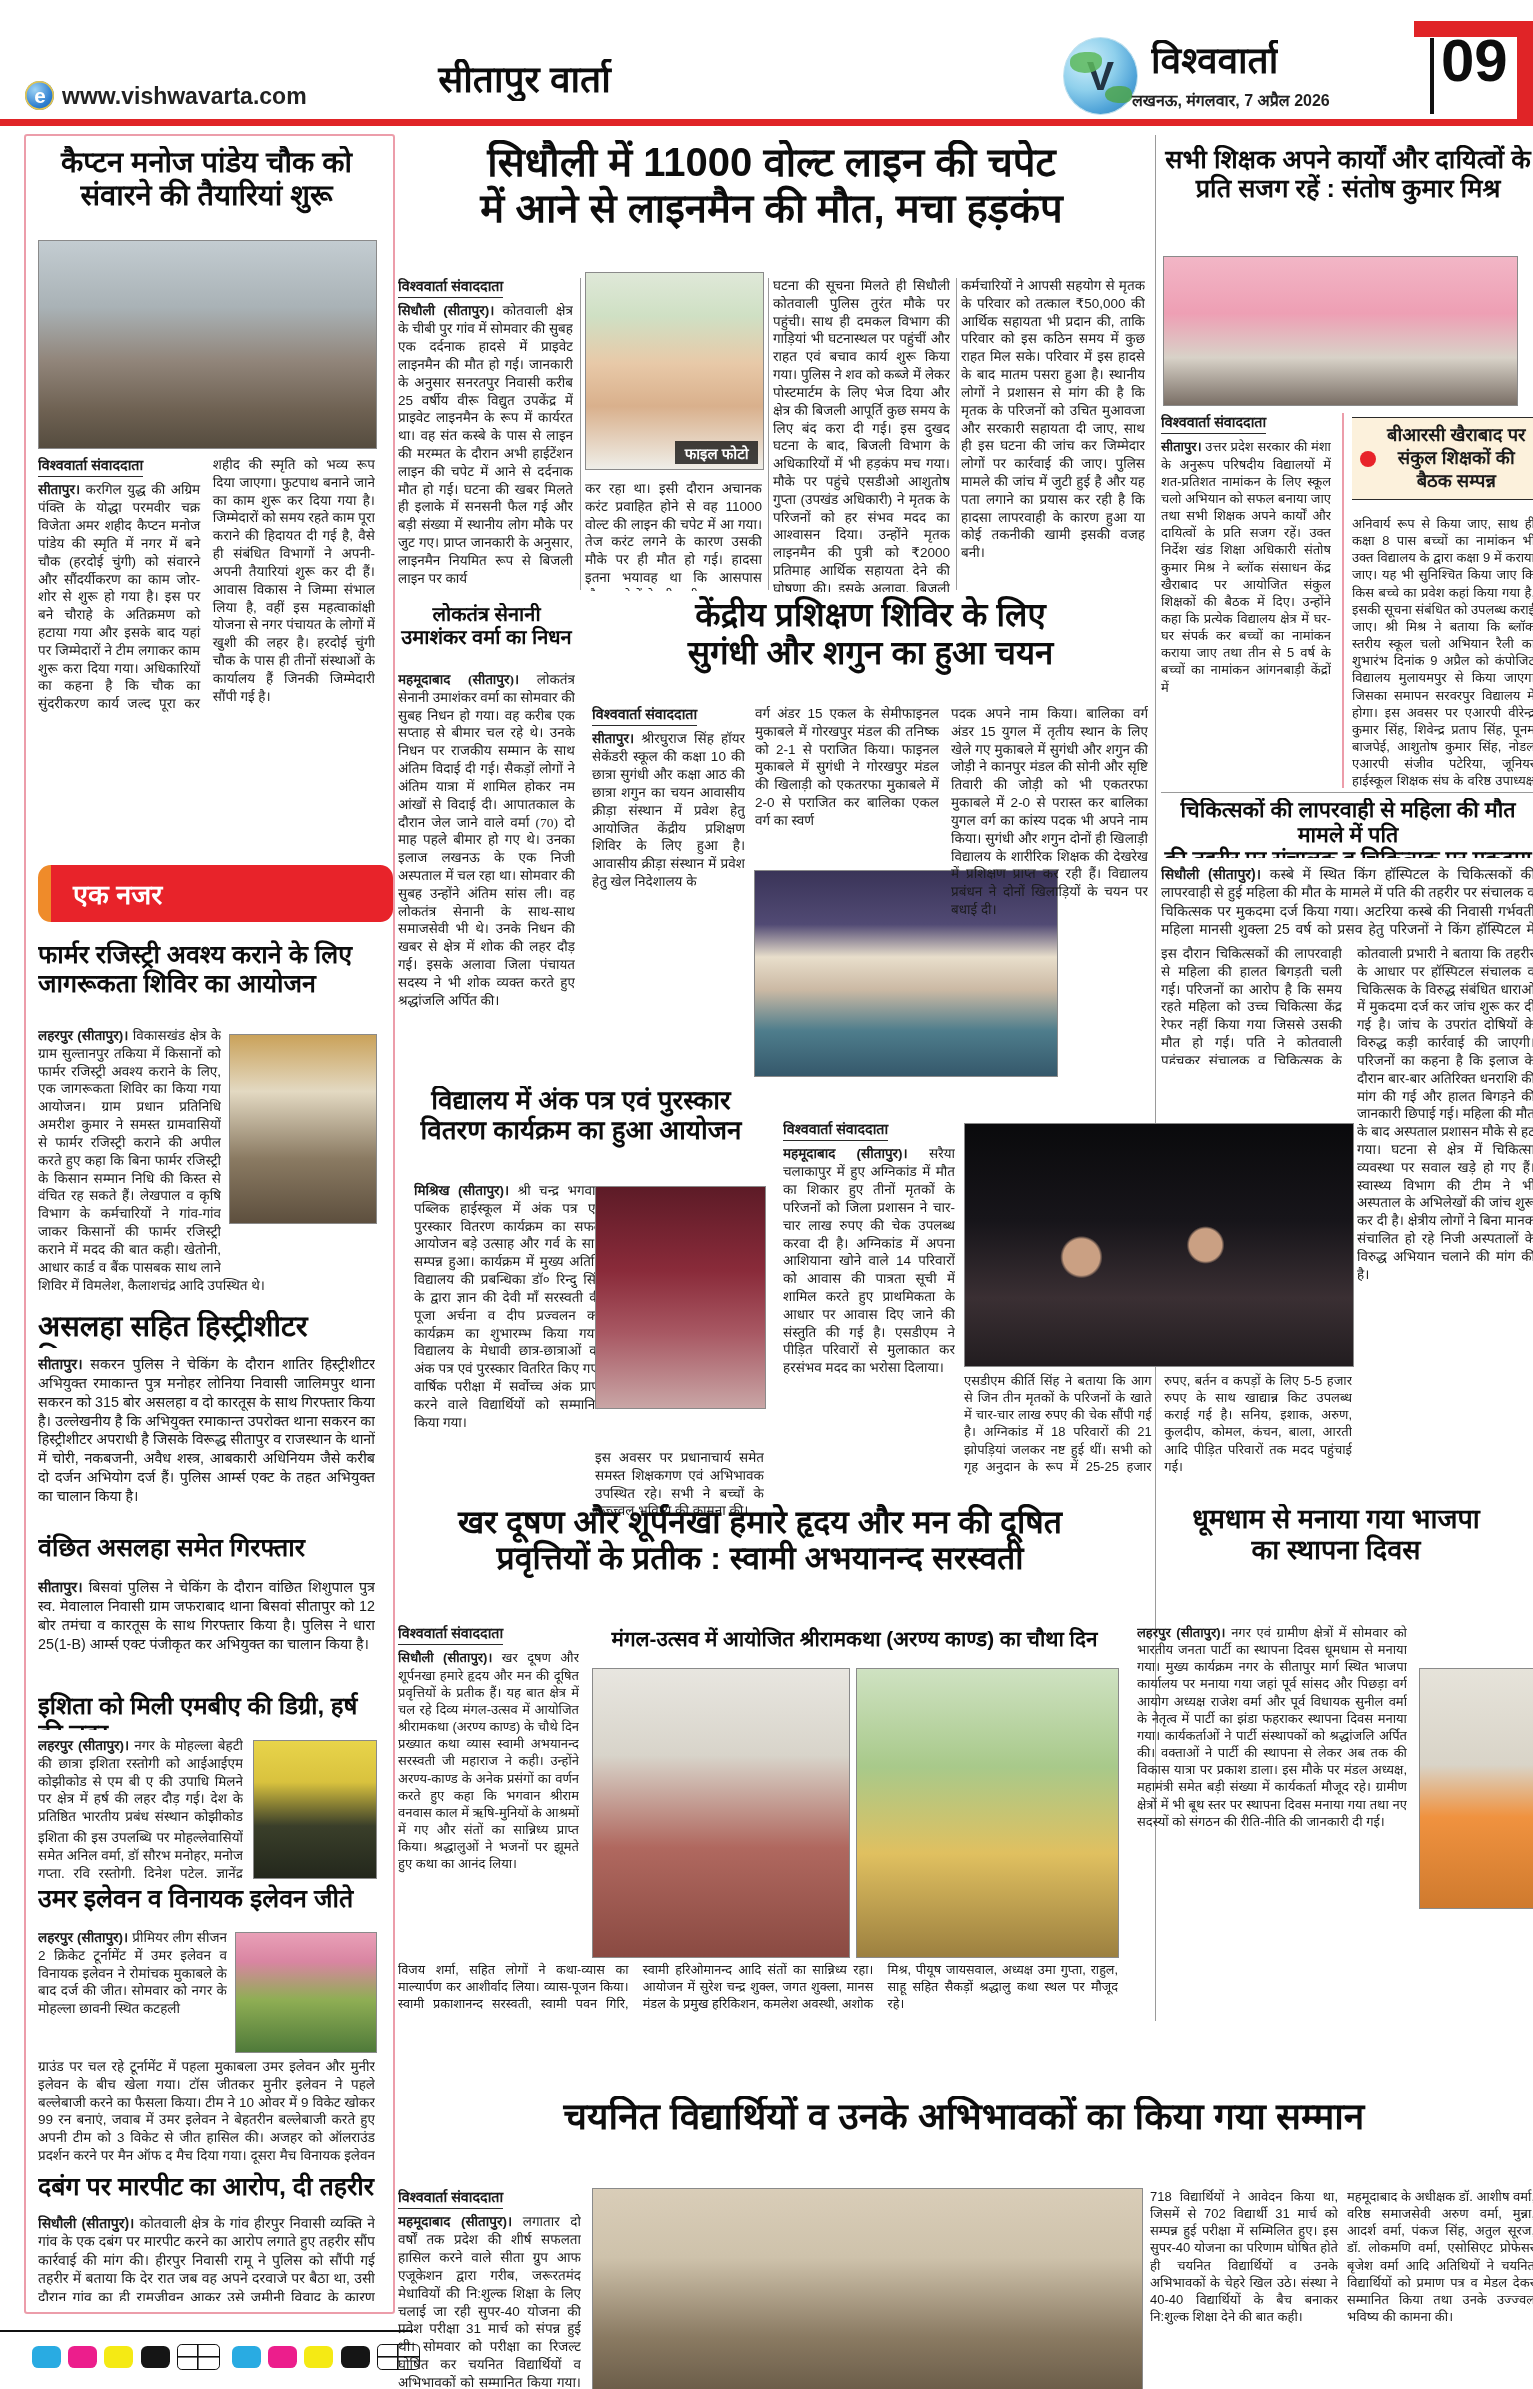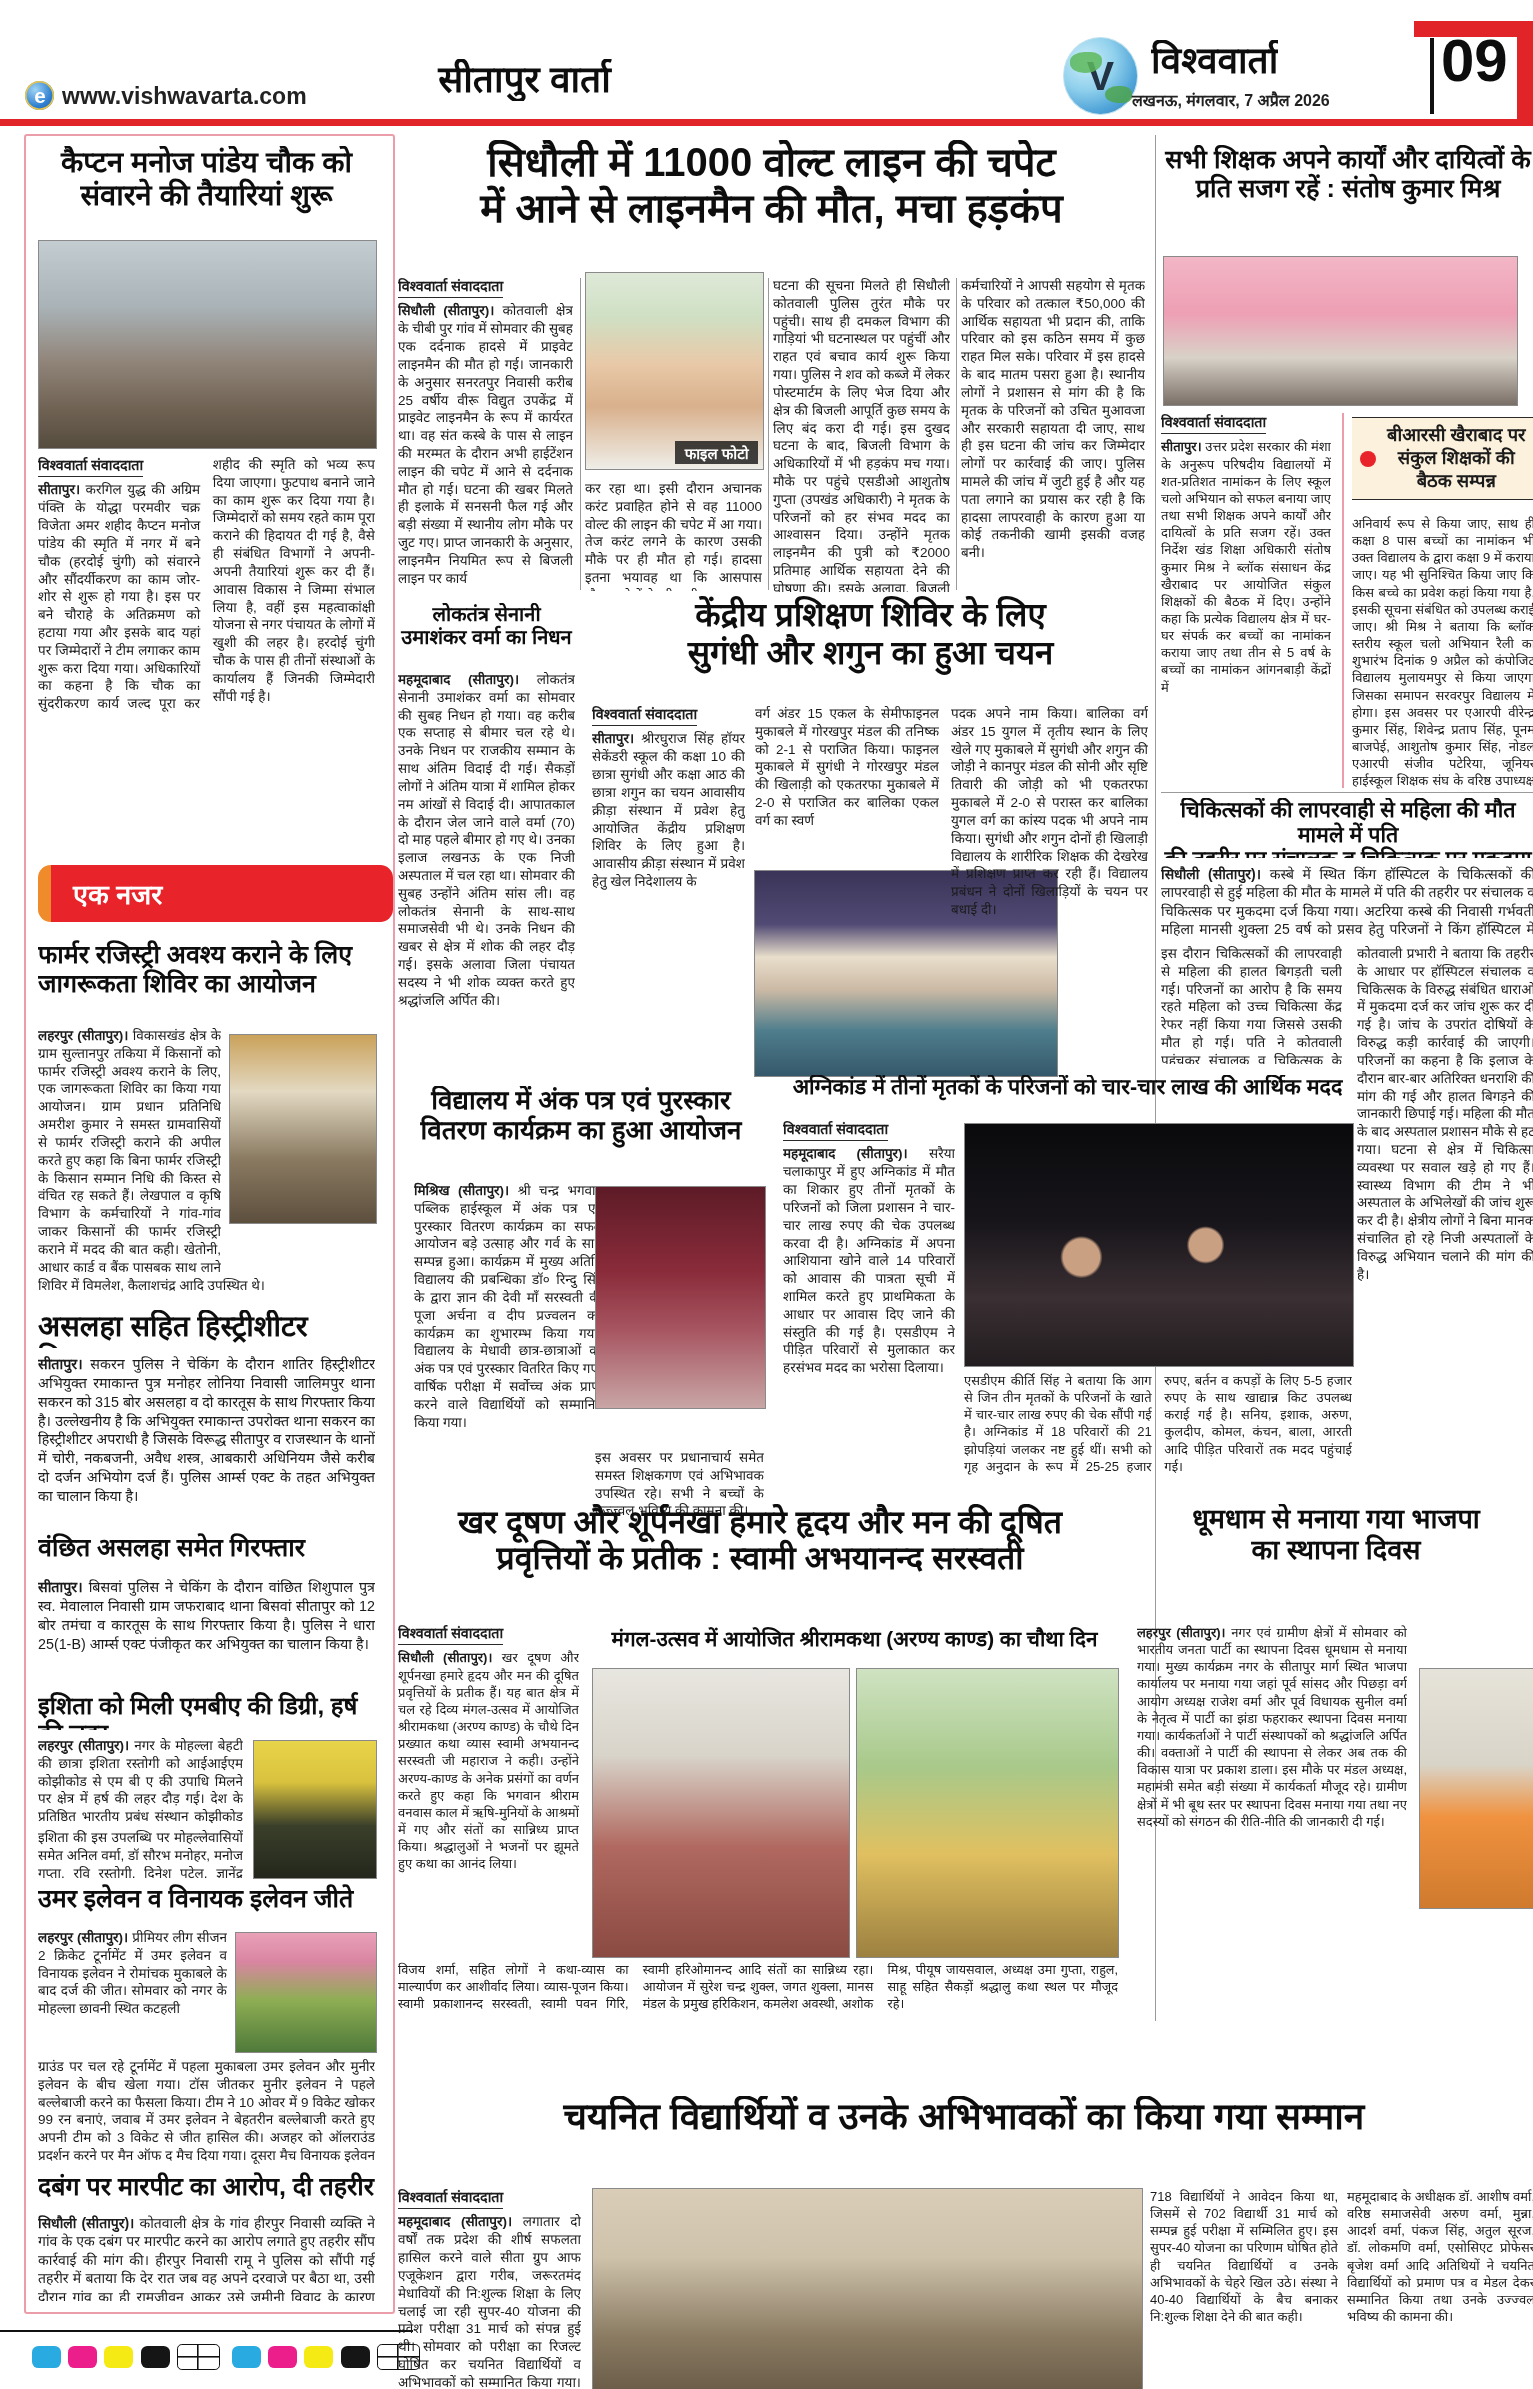--- a/index.html
+++ b/index.html
@@ -169,21 +169,21 @@
     <span>कोतवाली क्षेत्र के चीबी पुर गांव में सोमवार की सुबह एक दर्दनाक हादसे में प्राइवेट लाइनमैन की मौत हो गई। जानकारी के अनुसार सनरतपुर निवासी करीब 25 वर्षीय वीरू विद्युत उपकेंद्र में प्राइवेट लाइनमैन के रूप में कार्यरत था। वह संत कस्बे के पास से लाइन की मरम्मत के दौरान अभी हाईटेंशन लाइन की चपेट में आने से दर्दनाक मौत हो गई। घटना की खबर मिलते ही इलाके में सनसनी फैल गई और बड़ी संख्या में स्थानीय लोग मौके पर जुट गए। प्राप्त जानकारी के अनुसार, लाइनमैन नियमित रूप से बिजली लाइन पर कार्य</span>
   </div>
   <div class="ph p-portrait" style="left:585px;top:272px;width:177px;height:196px;">
     <span class="cap">फाइल फोटो</span>
   </div>
   <div class="abs bt" style="left:585px;top:480px;width:177px;height:111px;">कर रहा था। इसी दौरान अचानक करंट प्रवाहित होने से वह 11000 वोल्ट की लाइन की चपेट में आ गया। तेज करंट लगने के कारण उसकी मौके पर ही मौत हो गई। हादसा इतना भयावह था कि आसपास मौजूद लोगों के बीच चीख-पुकार मच गई।</div>
   <div class="abs bt" style="left:773px;top:277px;width:177px;height:315px;">घटना की सूचना मिलते ही सिधौली कोतवाली पुलिस तुरंत मौके पर पहुंची। साथ ही दमकल विभाग की गाड़ियां भी घटनास्थल पर पहुंचीं और राहत एवं बचाव कार्य शुरू किया गया। पुलिस ने शव को कब्जे में लेकर पोस्टमार्टम के लिए भेज दिया और क्षेत्र की बिजली आपूर्ति कुछ समय के लिए बंद करा दी गई। इस दुखद घटना के बाद, बिजली विभाग के अधिकारियों में भी हड़कंप मच गया। मौके पर पहुंचे एसडीओ आशुतोष गुप्ता (उपखंड अधिकारी) ने मृतक के परिजनों को हर संभव मदद का आश्वासन दिया। उन्होंने मृतक लाइनमैन की पुत्री को ₹2000 प्रतिमाह आर्थिक सहायता देने की घोषणा की। इसके अलावा, बिजली विभाग के</div>
   <div class="abs bt" style="left:961px;top:277px;width:184px;height:315px;">कर्मचारियों ने आपसी सहयोग से मृतक के परिवार को तत्काल ₹50,000 की आर्थिक सहायता भी प्रदान की, ताकि परिवार को इस कठिन समय में कुछ राहत मिल सके। परिवार में इस हादसे के बाद मातम पसरा हुआ है। स्थानीय लोगों ने प्रशासन से मांग की है कि मृतक के परिजनों को उचित मुआवजा और सरकारी सहायता दी जाए, साथ ही इस घटना की जांच कर जिम्मेदार लोगों पर कार्रवाई की जाए। पुलिस मामले की जांच में जुटी हुई है और यह पता लगाने का प्रयास कर रही है कि हादसा लापरवाही के कारण हुआ या कोई तकनीकी खामी इसकी वजह बनी।</div>
 
   <div class="abs hl center" style="left:398px;top:603px;width:177px;height:62px;font-size:20px;">लोकतंत्र सेनानी उमाशंकर वर्मा का निधन</div>
-  <div class="abs bt" style="left:398px;top:671px;width:177px;height:406px;">
+  <div class="abs bt" style="left:398px;top:671px;width:177px;height:406px;font-family:Liberation Serif, serif;">
     <b class="loc">महमूदाबाद (सीतापुर)।</b>
     <span>लोकतंत्र सेनानी उमाशंकर वर्मा का सोमवार की सुबह निधन हो गया। वह करीब एक सप्ताह से बीमार चल रहे थे। उनके निधन पर राजकीय सम्मान के साथ अंतिम विदाई दी गई। सैकड़ों लोगों ने अंतिम यात्रा में शामिल होकर नम आंखों से विदाई दी। आपातकाल के दौरान जेल जाने वाले वर्मा (70) दो माह पहले बीमार हो गए थे। उनका इलाज लखनऊ के एक निजी अस्पताल में चल रहा था। सोमवार की सुबह उन्होंने अंतिम सांस ली। वह लोकतंत्र सेनानी के साथ-साथ समाजसेवी भी थे। उनके निधन की खबर से क्षेत्र में शोक की लहर दौड़ गई। इसके अलावा जिला पंचायत सदस्य ने भी शोक व्यक्त करते हुए श्रद्धांजलि अर्पित की।</span>
   </div>
 
   <div class="abs hl center" style="left:592px;top:596px;width:557px;height:102px;font-size:33px;">
     <span>केंद्रीय प्रशिक्षण शिविर के लिए</span><br>
     <span>सुगंधी और शगुन का हुआ चयन</span>
   </div>
   <div class="abs bt" style="left:592px;top:705px;width:153px;height:372px;">
     <span class="rep">विश्ववार्ता संवाददाता</span><br>
@@ -198,21 +198,20 @@
     <span>विद्यालय में अंक पत्र एवं पुरस्कार</span><br>
     <span>वितरण कार्यक्रम का हुआ आयोजन</span>
   </div>
   <div class="abs bt" style="left:398px;top:1182px;width:189px;height:312px;margin-left:16px;">
     <b class="loc">मिश्रिख (सीतापुर)।</b>
     <span>श्री चन्द्र भगवान पब्लिक हाईस्कूल में अंक पत्र एवं पुरस्कार वितरण कार्यक्रम का सफल आयोजन बड़े उत्साह और गर्व के साथ सम्पन्न हुआ। कार्यक्रम में मुख्य अतिथि विद्यालय की प्रबन्धिका डॉ० रिन्दु सिंह के द्वारा ज्ञान की देवी माँ सरस्वती की पूजा अर्चना व दीप प्रज्वलन कर कार्यक्रम का शुभारम्भ किया गया। विद्यालय के मेधावी छात्र-छात्राओं को अंक पत्र एवं पुरस्कार वितरित किए गए। वार्षिक परीक्षा में सर्वोच्च अंक प्राप्त करने वाले विद्यार्थियों को सम्मानित किया गया।</span>
   </div>
   <div class="ph p-prize" style="left:595px;top:1186px;width:169px;height:221px;"></div>
   <div class="abs bt" style="left:595px;top:1449px;width:169px;height:78px;">इस अवसर पर प्रधानाचार्य समेत समस्त शिक्षकगण एवं अभिभावक उपस्थित रहे। सभी ने बच्चों के उज्ज्वल भविष्य की कामना की।</div>
 
-  <div class="abs hl center" style="left:783px;top:1075px;width:569px;height:35px;font-size:21.5px;white-space:nowrap;">अग्निकांड में तीनों मृतकों के परिजनों को चार-चार लाख की आर्थिक मदद</div>
   <div class="abs bt" style="left:783px;top:1120px;width:172px;height:374px;">
     <span class="rep">विश्ववार्ता संवाददाता</span><br>
     <b class="loc">महमूदाबाद (सीतापुर)।</b>
     <span>सरैया चलाकापुर में हुए अग्निकांड में मौत का शिकार हुए तीनों मृतकों के परिजनों को जिला प्रशासन ने चार-चार लाख रुपए की चेक उपलब्ध करवा दी है। अग्निकांड में अपना आशियाना खोने वाले 14 परिवारों को आवास की पात्रता सूची में शामिल करते हुए प्राथमिकता के आधार पर आवास दिए जाने की संस्तुति की गई है। एसडीएम ने पीड़ित परिवारों से मुलाकात कर हरसंभव मदद का भरोसा दिलाया।</span>
   </div>
   <div class="ph p-night" style="left:964px;top:1123px;width:388px;height:242px;"></div>
   <div class="abs bt" style="left:964px;top:1372px;width:388px;height:121px;column-count:2;column-gap:12.7px;font-size:13px;">एसडीएम कीर्ति सिंह ने बताया कि आग से जिन तीन मृतकों के परिजनों के खाते में चार-चार लाख रुपए की चेक सौंपी गई है। अग्निकांड में 18 परिवारों की 21 झोपड़ियां जलकर नष्ट हुई थीं। सभी को गृह अनुदान के रूप में 25-25 हजार रुपए, बर्तन व कपड़ों के लिए 5-5 हजार रुपए के साथ खाद्यान्न किट उपलब्ध कराई गई है। सनिय, इशाक, अरुण, कुलदीप, कोमल, कंचन, बाला, आरती आदि पीड़ित परिवारों तक मदद पहुंचाई गई।</div>
 
   <div class="abs hl center" style="left:1161px;top:145px;width:374px;height:103px;font-size:25.4px;">सभी शिक्षक अपने कार्यों और दायित्वों के प्रति सजग रहें : संतोष कुमार मिश्र</div>
   <div class="ph p-meeting" style="left:1163px;top:256px;width:353px;height:148px;"></div>

